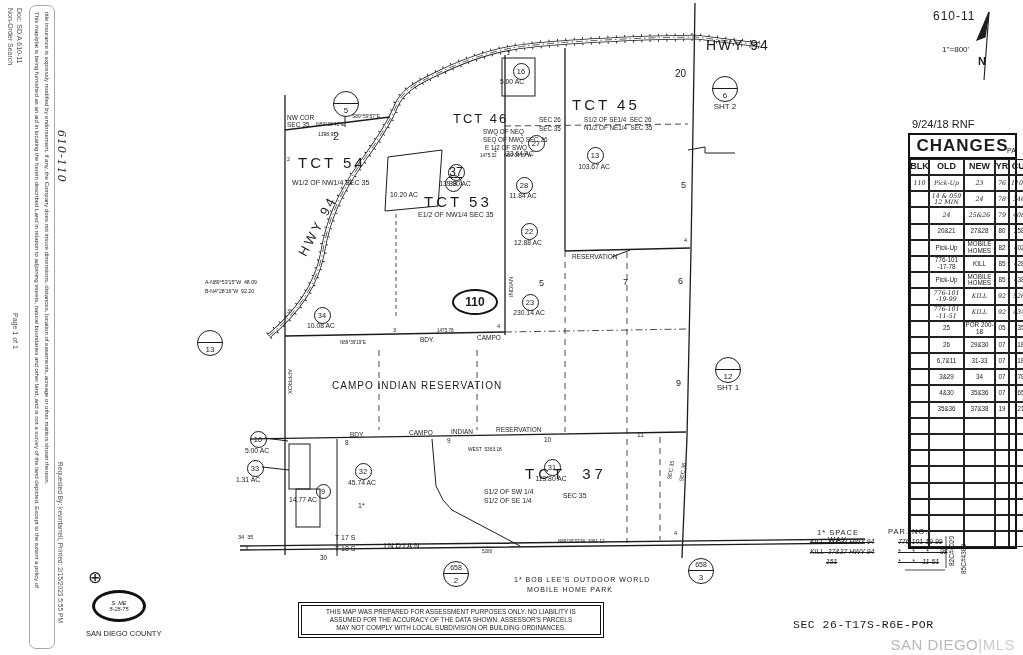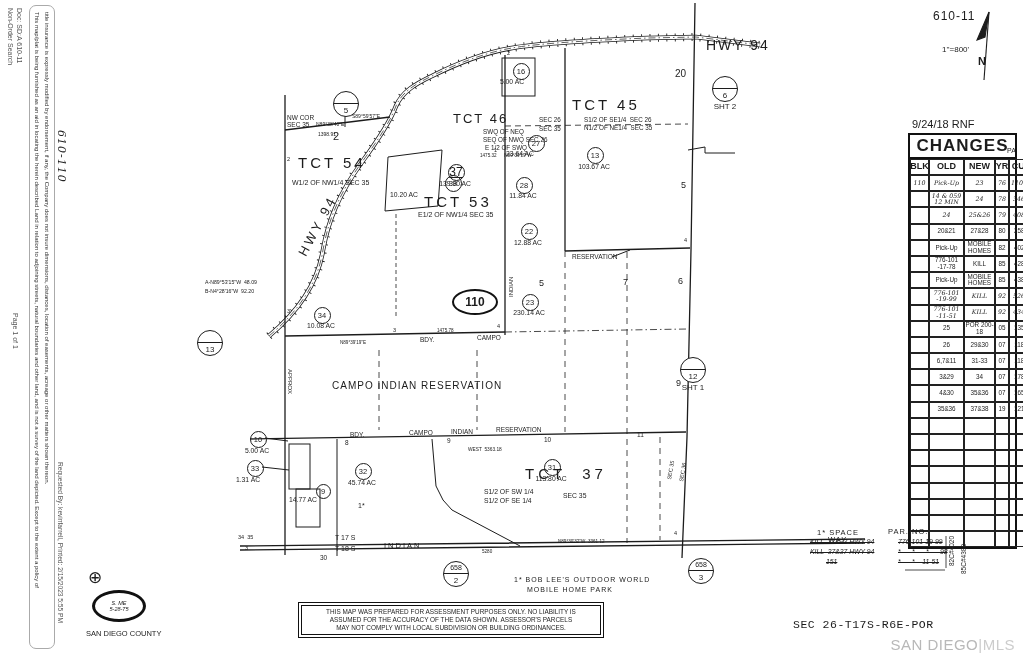--- a/index.html
+++ b/index.html
@@ -383,21 +383,21 @@
     <div class="parcel-ac" style="left: 525px; top: 475px; width: 52px; font-size: 6.8px;">113.80 AC</div>
     <div class="sheetref" style="left: 333px; top: 91px;">
       <div class="tophalf"></div>
       <div class="bothalf">5</div>
     </div>
     <div class="sheetref" style="left: 712px; top: 76px;">
       <div class="tophalf"></div>
       <div class="bothalf">6</div>
       <div class="sub">SHT 2</div>
     </div>
-    <div class="sheetref" style="left: 680px; top: 357px;">
+    <div class="sheetref" style="left: 715px; top: 357px;">
       <div class="tophalf"></div>
       <div class="bothalf">12</div>
       <div class="sub">SHT 1</div>
     </div>
     <div class="sheetref" style="left: 197px; top: 330px;">
       <div class="tophalf"></div>
       <div class="bothalf">13</div>
     </div>
     <div class="sheetref" style="left: 443px; top: 561px;">
       <div class="tophalf">658</div>

